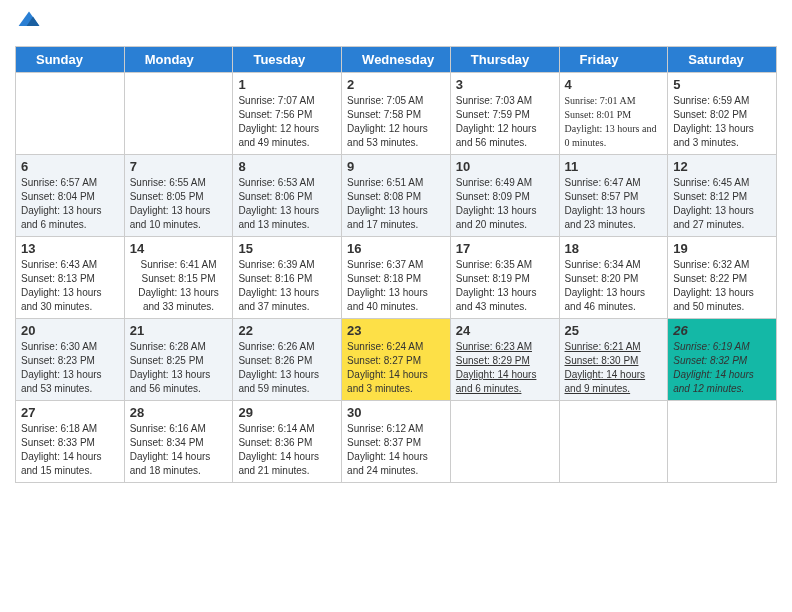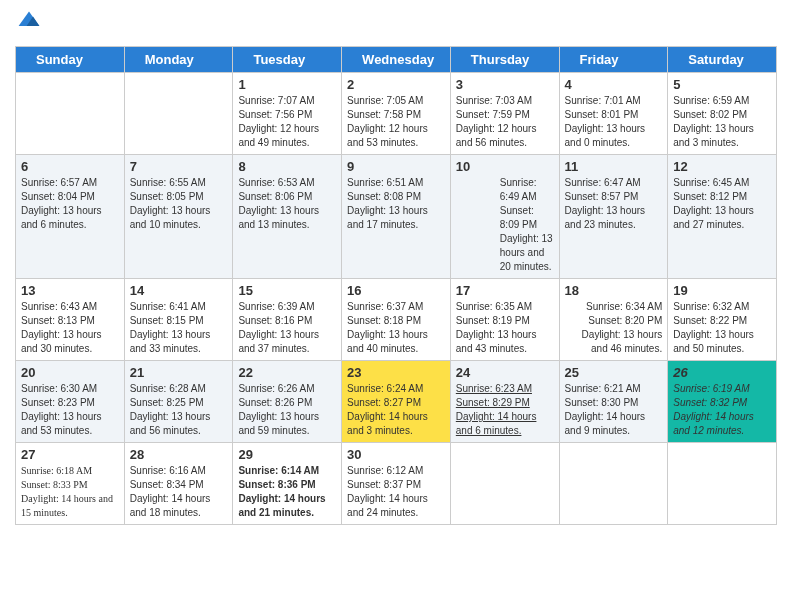--- a/index.html
+++ b/index.html
@@ -137,21 +137,21 @@
 Daylight: 12 hours and 53 minutes.</div>
           </td>
           <td>
             <span class="day-number">3</span>
             <div class="day-info" style="white-space: pre-line;">Sunrise: 7:03 AM
 Sunset: 7:59 PM
 Daylight: 12 hours and 56 minutes.</div>
           </td>
           <td>
             <span class="day-number">4</span>
-            <div class="day-info" style="white-space: pre-line;">Sunrise: 7:01 AM
+            <div class="day-info" style="white-space: pre-line; font-family: Liberation Serif, serif;">Sunrise: 7:01 AM
 Sunset: 8:01 PM
 Daylight: 13 hours and 0 minutes.</div>
           </td>
           <td>
             <span class="day-number">5</span>
             <div class="day-info" style="white-space: pre-line;">Sunrise: 6:59 AM
 Sunset: 8:02 PM
 Daylight: 13 hours and 3 minutes.</div>
           </td>
         </tr>
@@ -175,21 +175,21 @@
 Daylight: 13 hours and 13 minutes.</div>
           </td>
           <td style="background: rgb(240, 244, 248);">
             <span class="day-number">9</span>
             <div class="day-info" style="white-space: pre-line;">Sunrise: 6:51 AM
 Sunset: 8:08 PM
 Daylight: 13 hours and 17 minutes.</div>
           </td>
           <td style="background: rgb(240, 244, 248);">
             <span class="day-number">10</span>
-            <div class="day-info" style="white-space: pre-line; margin-left: 44px;">Sunrise: 6:49 AM
+            <div class="day-info" style="white-space: pre-line;">Sunrise: 6:49 AM
 Sunset: 8:09 PM
 Daylight: 13 hours and 20 minutes.</div>
           </td>
           <td style="background: rgb(240, 244, 248);">
             <span class="day-number">11</span>
             <div class="day-info" style="white-space: pre-line;">Sunrise: 6:47 AM
 Sunset: 8:57 PM
 Daylight: 13 hours and 23 minutes.</div>
           </td>
           <td style="background: rgb(240, 244, 248);">
@@ -201,21 +201,21 @@
         </tr>
         <tr>
           <td>
             <span class="day-number">13</span>
             <div class="day-info" style="white-space: pre-line;">Sunrise: 6:43 AM
 Sunset: 8:13 PM
 Daylight: 13 hours and 30 minutes.</div>
           </td>
           <td>
             <span class="day-number">14</span>
-            <div class="day-info" style="white-space: pre-line;">Sunrise: 6:41 AM
+            <div class="day-info" style="white-space: pre-line; text-align: center;">Sunrise: 6:41 AM
 Sunset: 8:15 PM
 Daylight: 13 hours and 33 minutes.</div>
           </td>
           <td>
             <span class="day-number">15</span>
             <div class="day-info" style="white-space: pre-line;">Sunrise: 6:39 AM
 Sunset: 8:16 PM
 Daylight: 13 hours and 37 minutes.</div>
           </td>
           <td>
@@ -225,21 +225,21 @@
 Daylight: 13 hours and 40 minutes.</div>
           </td>
           <td>
             <span class="day-number">17</span>
             <div class="day-info" style="white-space: pre-line;">Sunrise: 6:35 AM
 Sunset: 8:19 PM
 Daylight: 13 hours and 43 minutes.</div>
           </td>
           <td>
             <span class="day-number">18</span>
-            <div class="day-info" style="white-space: pre-line; text-align: right;">Sunrise: 6:34 AM
+            <div class="day-info" style="white-space: pre-line;">Sunrise: 6:34 AM
 Sunset: 8:20 PM
 Daylight: 13 hours and 46 minutes.</div>
           </td>
           <td>
             <span class="day-number">19</span>
             <div class="day-info" style="white-space: pre-line;">Sunrise: 6:32 AM
 Sunset: 8:22 PM
 Daylight: 13 hours and 50 minutes.</div>
           </td>
         </tr>
@@ -269,47 +269,47 @@
 Daylight: 14 hours and 3 minutes.</div>
           </td>
           <td style="background: rgb(240, 244, 248);">
             <span class="day-number">24</span>
             <div class="day-info" style="white-space: pre-line; text-decoration: underline;">Sunrise: 6:23 AM
 Sunset: 8:29 PM
 Daylight: 14 hours and 6 minutes.</div>
           </td>
           <td style="background: rgb(240, 244, 248);">
             <span class="day-number">25</span>
-            <div class="day-info" style="white-space: pre-line;">Sunrise: 6:21 AM
+            <div class="day-info" style="white-space: pre-line; text-decoration: underline;">Sunrise: 6:21 AM
 Sunset: 8:30 PM
 Daylight: 14 hours and 9 minutes.</div>
           </td>
           <td style="background: #14b8a6; font-style: italic;">
             <span class="day-number">26</span>
             <div class="day-info" style="white-space: pre-line;">Sunrise: 6:19 AM
 Sunset: 8:32 PM
 Daylight: 14 hours and 12 minutes.</div>
           </td>
         </tr>
         <tr>
           <td>
             <span class="day-number">27</span>
-            <div class="day-info" style="white-space: pre-line; font-family: Liberation Serif, serif;">Sunrise: 6:18 AM
+            <div class="day-info" style="white-space: pre-line;">Sunrise: 6:18 AM
 Sunset: 8:33 PM
 Daylight: 14 hours and 15 minutes.</div>
           </td>
           <td>
             <span class="day-number">28</span>
             <div class="day-info" style="white-space: pre-line;">Sunrise: 6:16 AM
 Sunset: 8:34 PM
 Daylight: 14 hours and 18 minutes.</div>
           </td>
           <td>
             <span class="day-number">29</span>
-            <div class="day-info" style="white-space: pre-line; font-weight: bold;">Sunrise: 6:14 AM
+            <div class="day-info" style="white-space: pre-line;">Sunrise: 6:14 AM
 Sunset: 8:36 PM
 Daylight: 14 hours and 21 minutes.</div>
           </td>
           <td>
             <span class="day-number">30</span>
             <div class="day-info" style="white-space: pre-line;">Sunrise: 6:12 AM
 Sunset: 8:37 PM
 Daylight: 14 hours and 24 minutes.</div>
           </td>
           <td class="empty-cell"></td>

